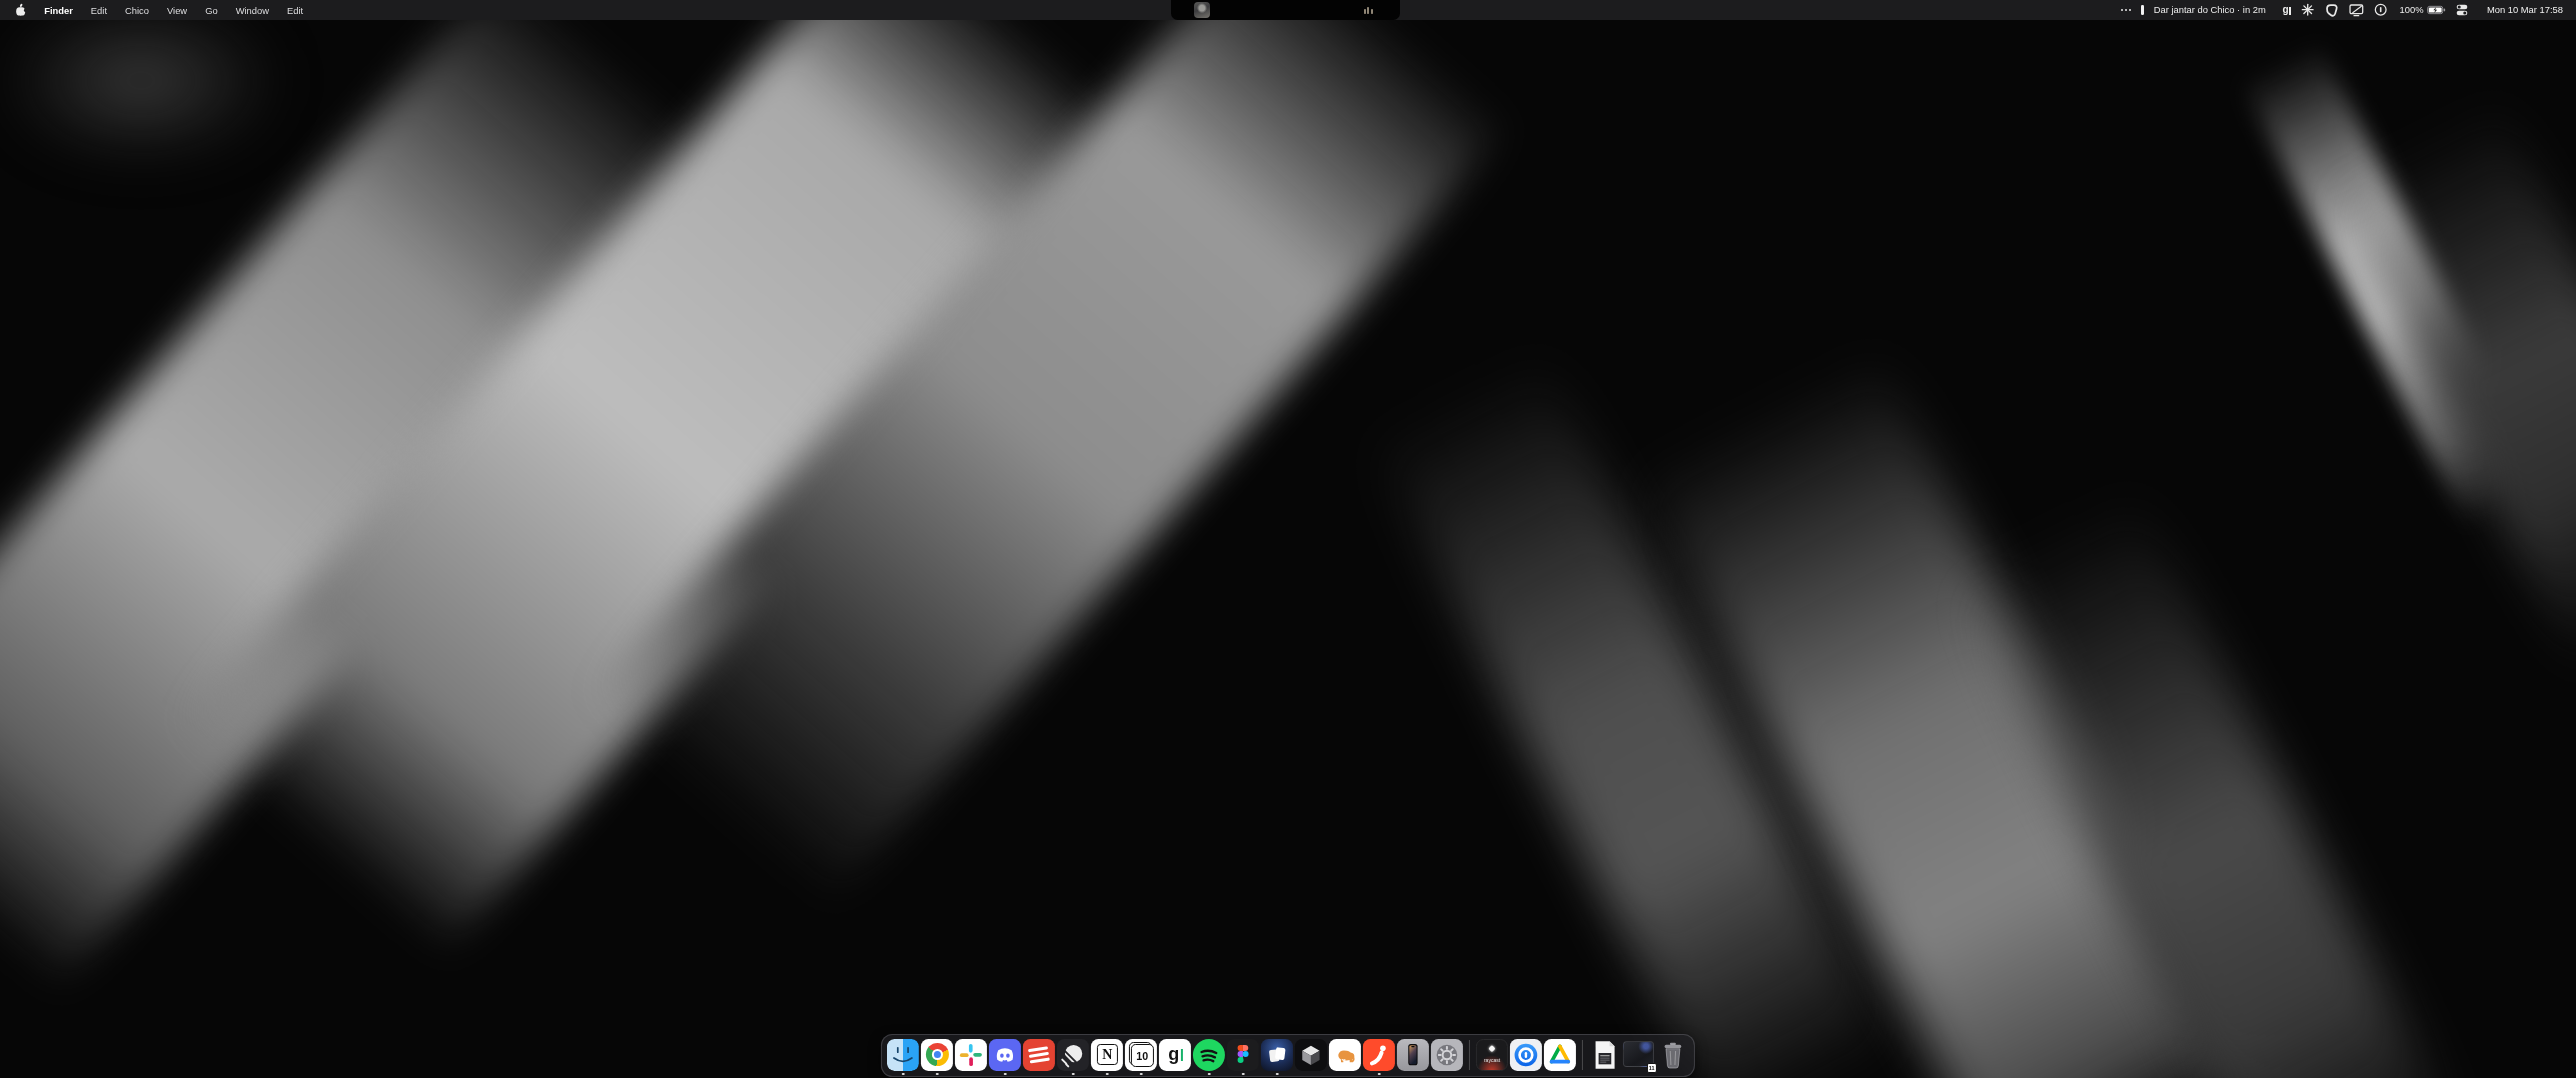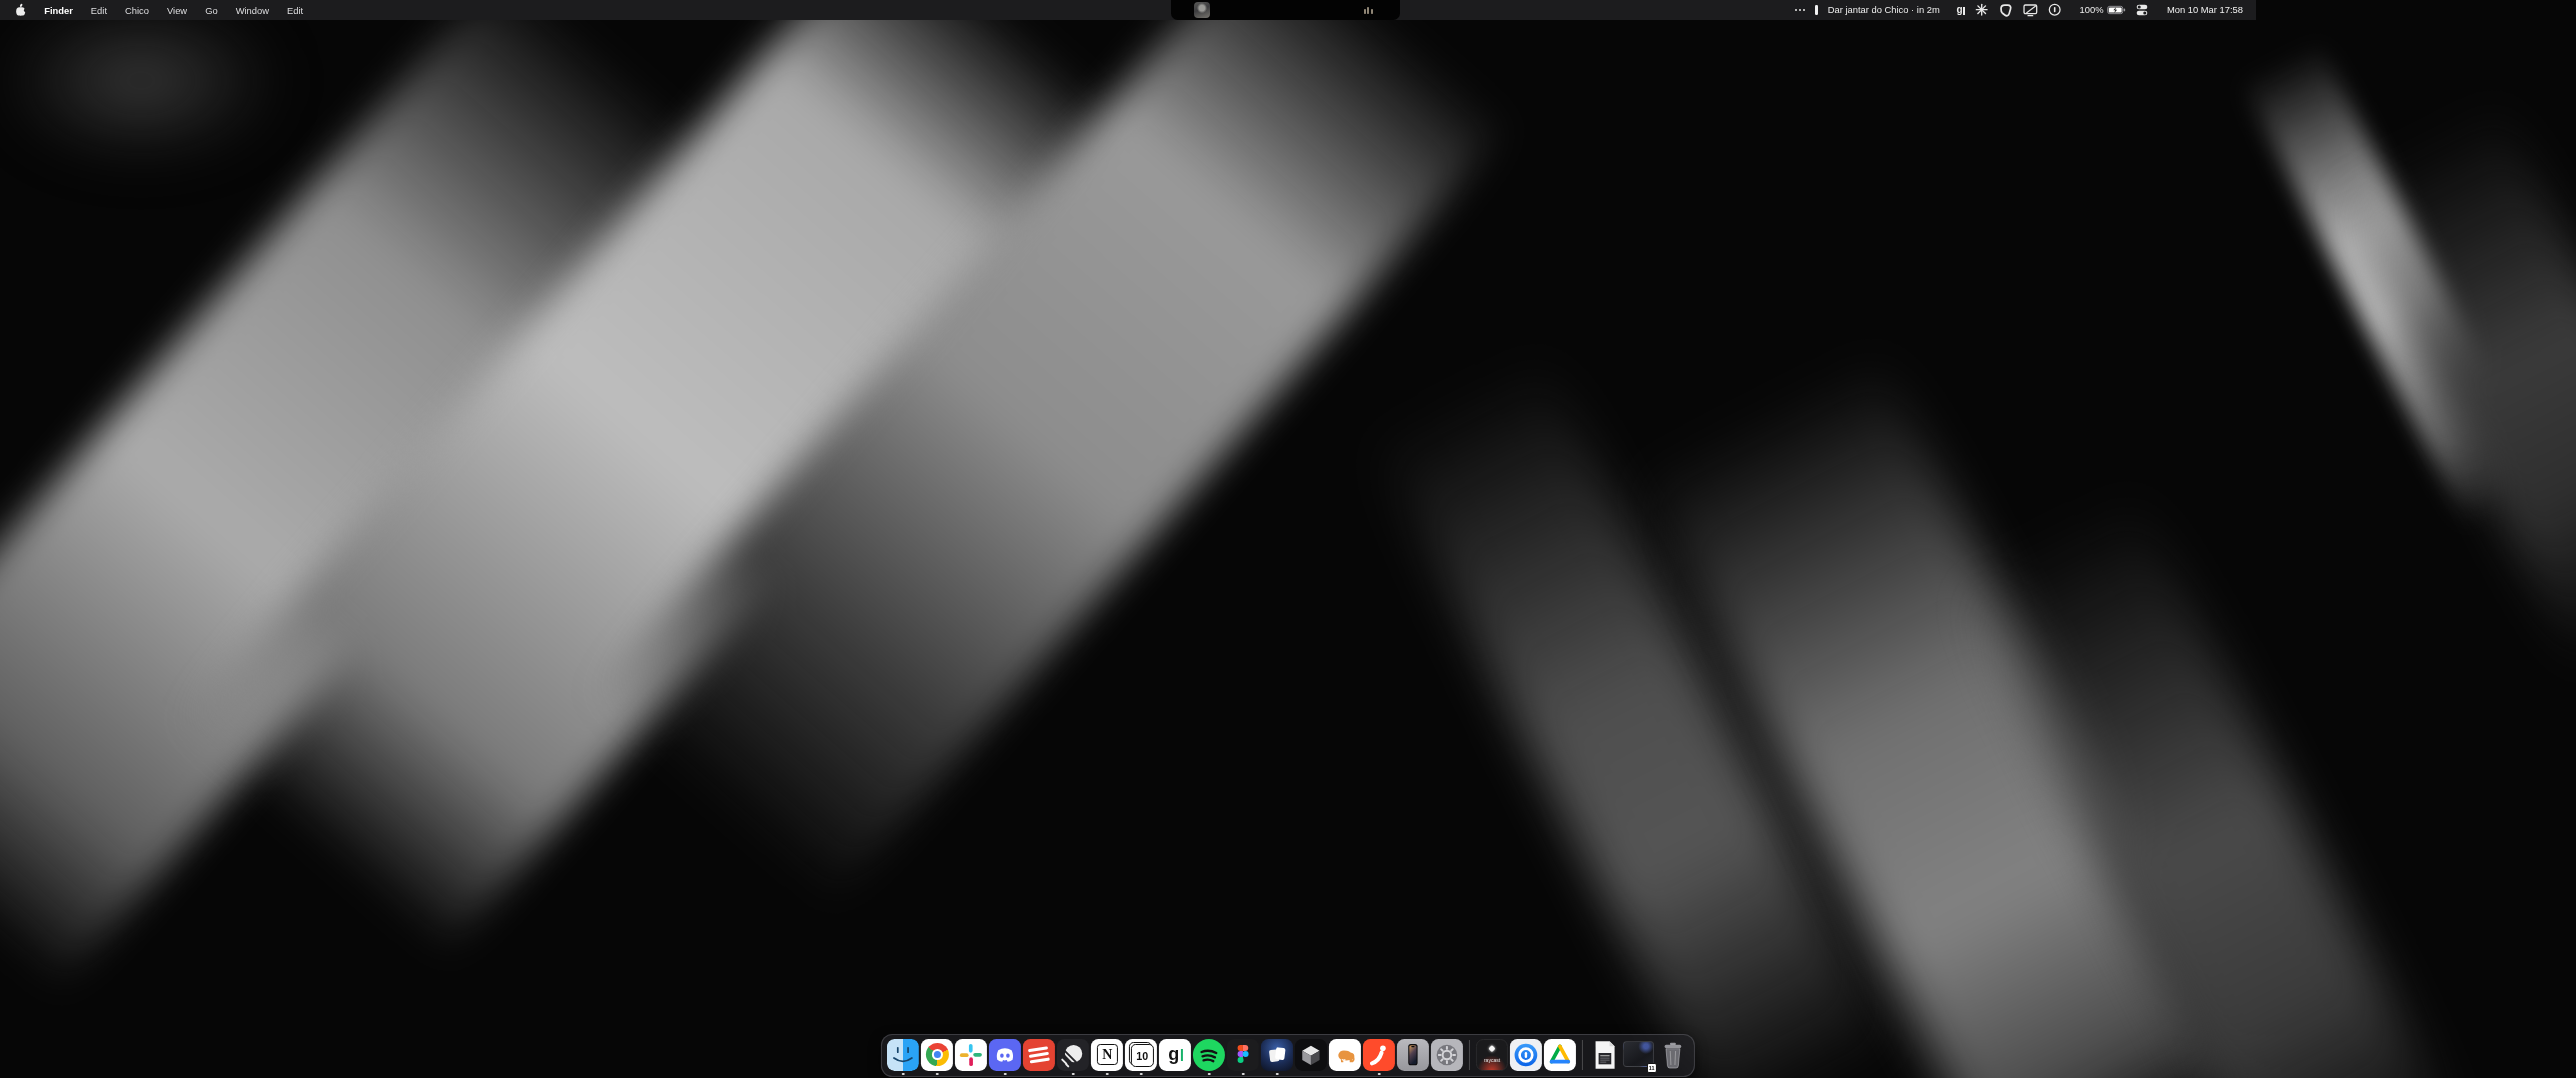--- a/index.html
+++ b/index.html
@@ -22,33 +22,33 @@
   #br3 { left:2106px; top:456px; width:201px; height:805px; transform:rotate(-27deg); filter:blur(23px);
          background:linear-gradient(to bottom, rgba(8,8,8,0) 5%, #4a4a4a 48%, #3a3a3a 72%, rgba(8,8,8,0) 96%); }
   #streak { left:2348px; top:13.4px; width:87px; height:537px; transform:rotate(-27deg); filter:blur(10.7px);
          background:linear-gradient(to bottom, rgba(8,8,8,0) 4%, #b5b5b5 40%, #c2c2c2 55%, #6a6a6a 80%, rgba(8,8,8,0) 97%); }
   #streak2 { left:2442px; top:81px; width:188px; height:604px; transform:rotate(-27deg); filter:blur(20px);
          background:linear-gradient(to bottom, rgba(8,8,8,0) 5%, #3b3b3b 45%, #2e2e2e 70%, rgba(8,8,8,0) 96%); }
   #blob1 { left:1395px; top:899px; width:282px; height:161px; border-radius:50%; filter:blur(27px);
          background:radial-gradient(closest-side, #3a3a3a, rgba(8,8,8,0)); }
 
   
-  #menubar { position:absolute; left:0; top:0; width:2256px; height:20px; background:#1c1c1e;
+  #menubar { position:absolute; left:0; top:0; width:2576px; height:20px; background:#1c1c1e;
              display:flex; align-items:center; justify-content:space-between; z-index:10;
              color:#e8e8e8; font-size:9.4px; }
   #menubar .left { display:flex; align-items:center; gap:18px; padding-left:14.8px; }
   #menubar .right { display:flex; align-items:center; gap:10px; padding-right:13px; }
   .menu-item { color:#dedee0; cursor:default; }
   .menu-item.app { font-weight:bold; color:#ffffff; }
   .mb-icon { display:flex; align-items:center; }
   .dots3 { display:flex; gap:2px; align-items:center; }
   .dots3 span { width:2.3px; height:2.3px; border-radius:50%; background:#e8e8e8; }
   .event-bar { width:2.3px; height:10px; border-radius:1.3px; background:#f2f2f2; }
   .event-text { color:#ececec; }
-  .batt-wrap { display:flex; align-items:center; gap:3.4px; margin-left:8px; }
+  .batt-wrap { display:flex; align-items:center; gap:3.4px; margin-left:2px; }
   .clock { color:#f0f0f0; margin-left:9px; }
   .granola-g { font-weight:bold; font-size:10px; color:#ececec; display:flex; align-items:flex-end; }
   .granola-g i { font-style:normal; }
   .granola-caret { display:inline-block; width:1.3px; height:8.7px; background:#ececec; margin-left:0.7px; }
 
   
   #island { position:absolute; left:1171px; top:0; width:229px; height:20px; background:#030303;
             border-radius:0 0 6.7px 6.7px; z-index:11; }
   .album-art { position:absolute; left:23px; top:2px; width:16px; height:16px; border-radius:4px;
                background: radial-gradient(circle at 50% 38%, #9a9a96 0 22%, rgba(0,0,0,0) 40%),

